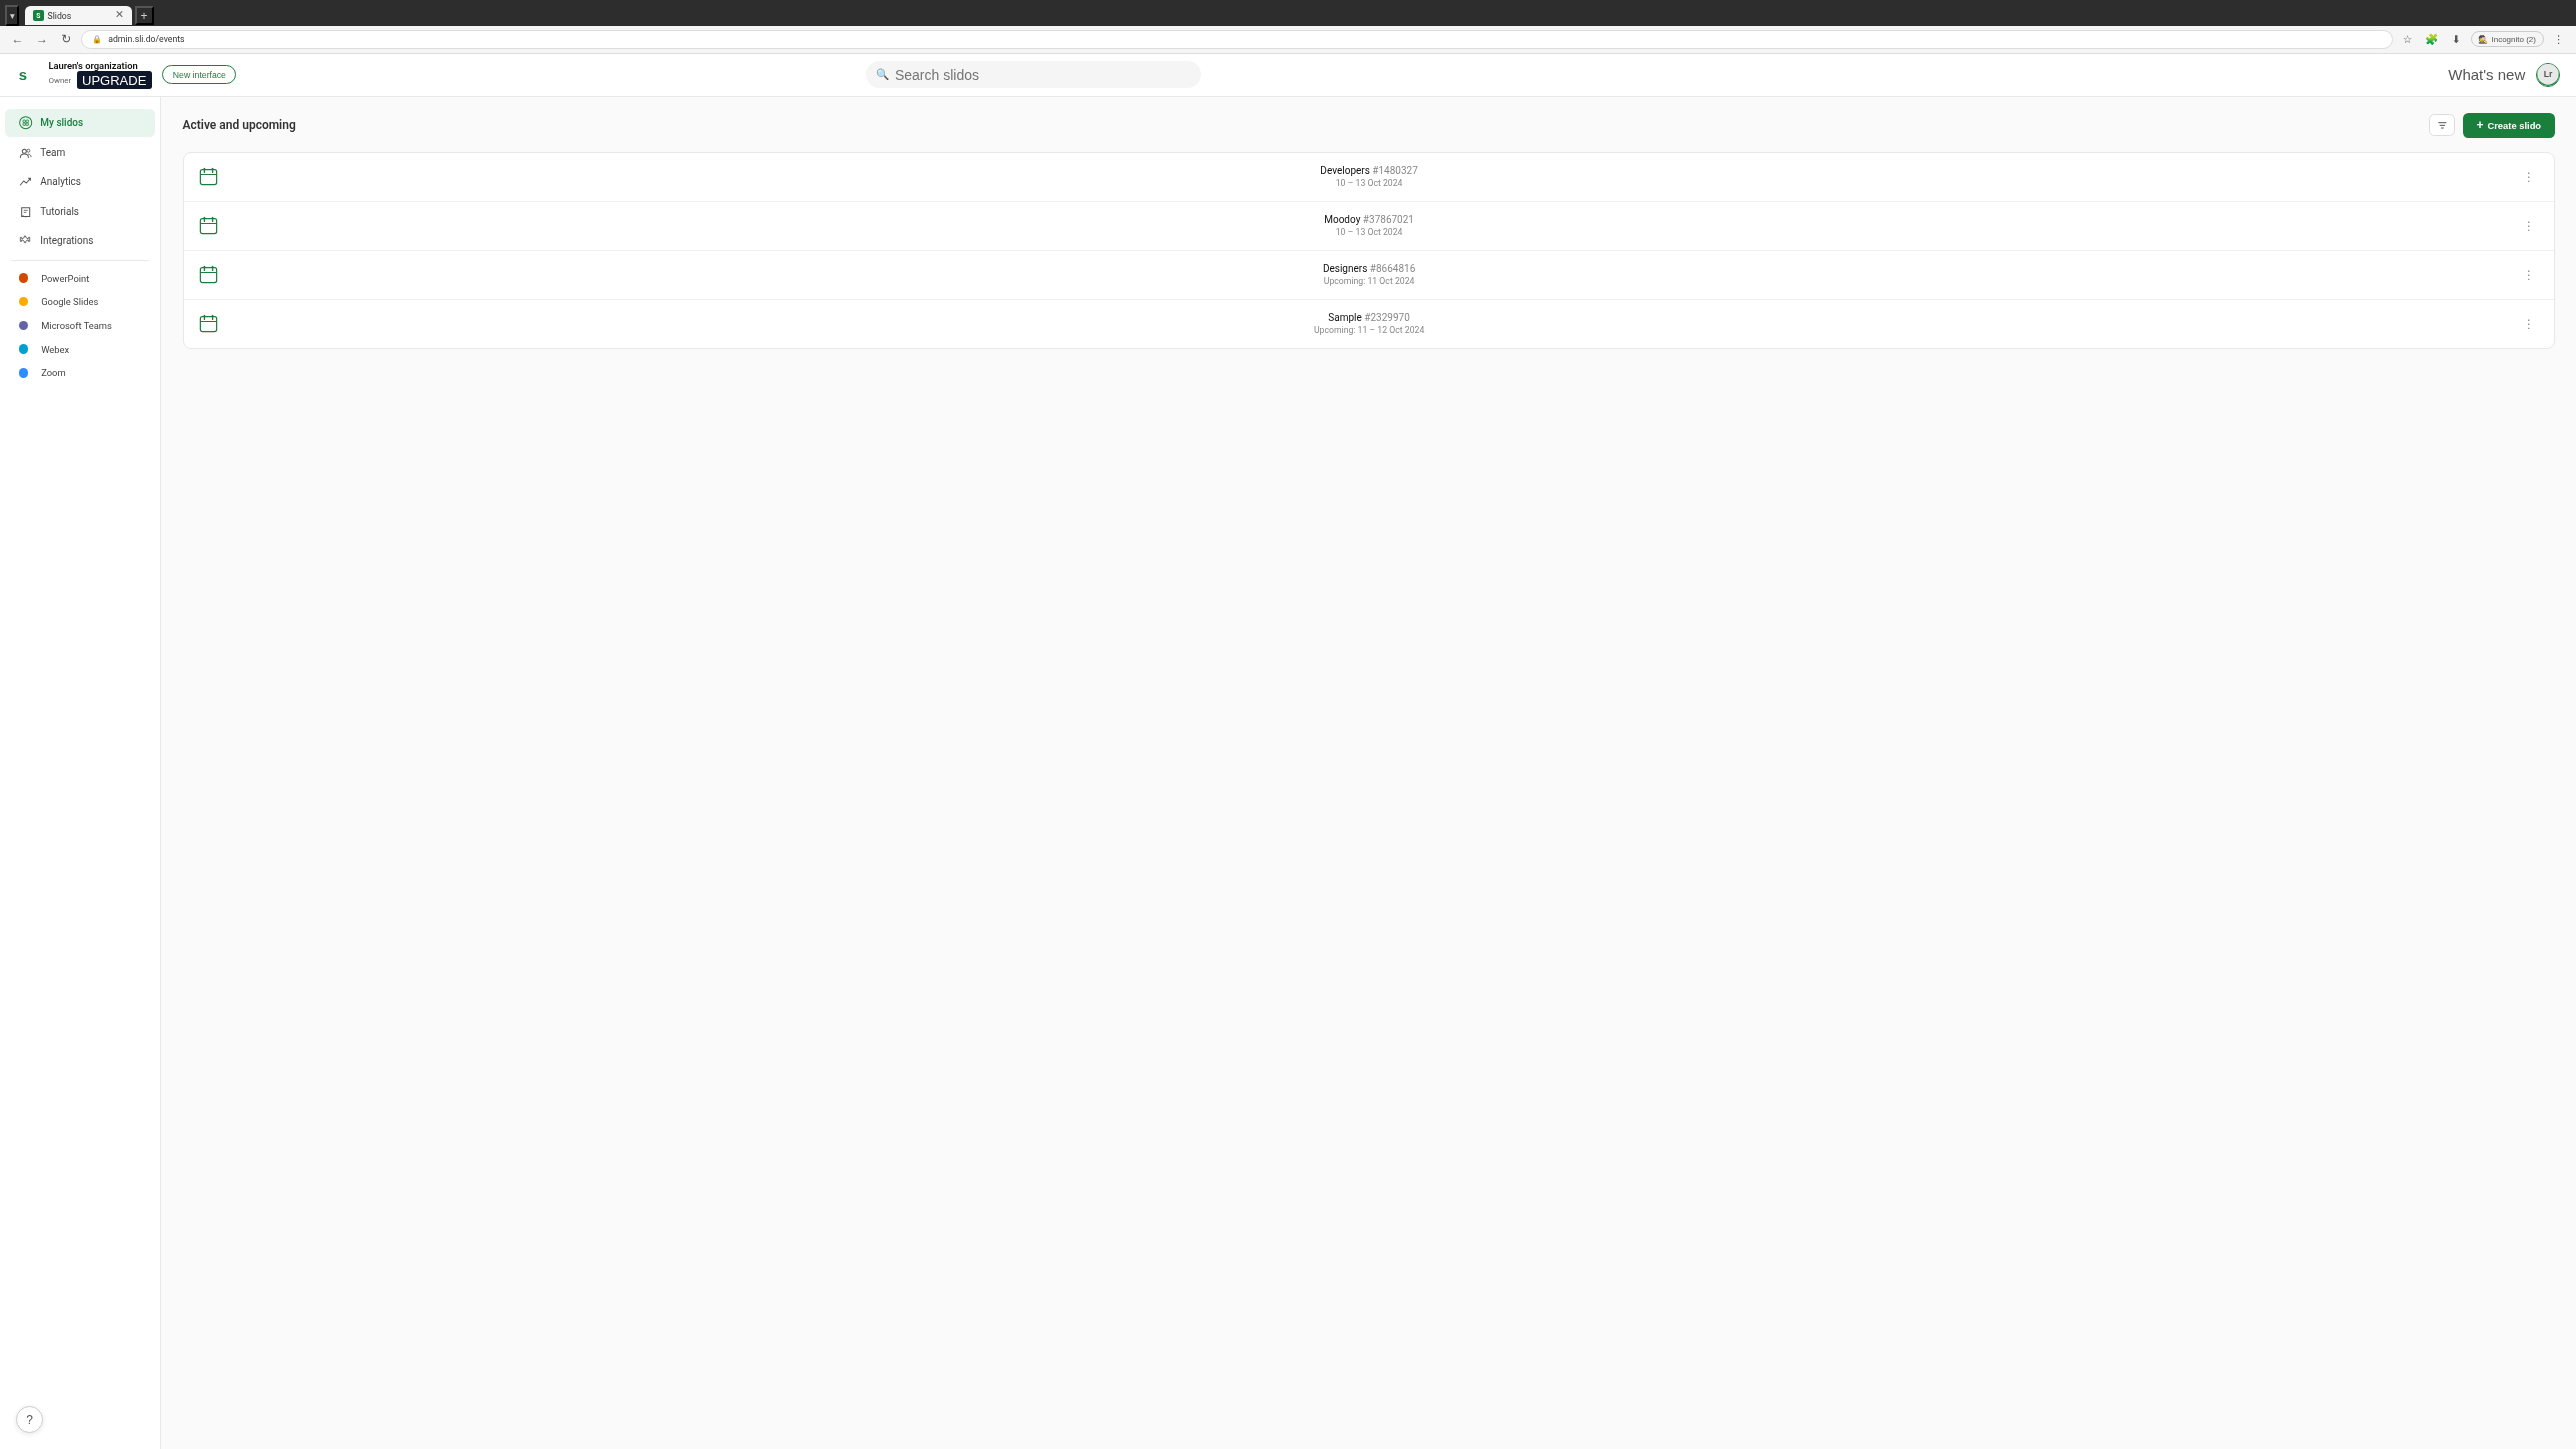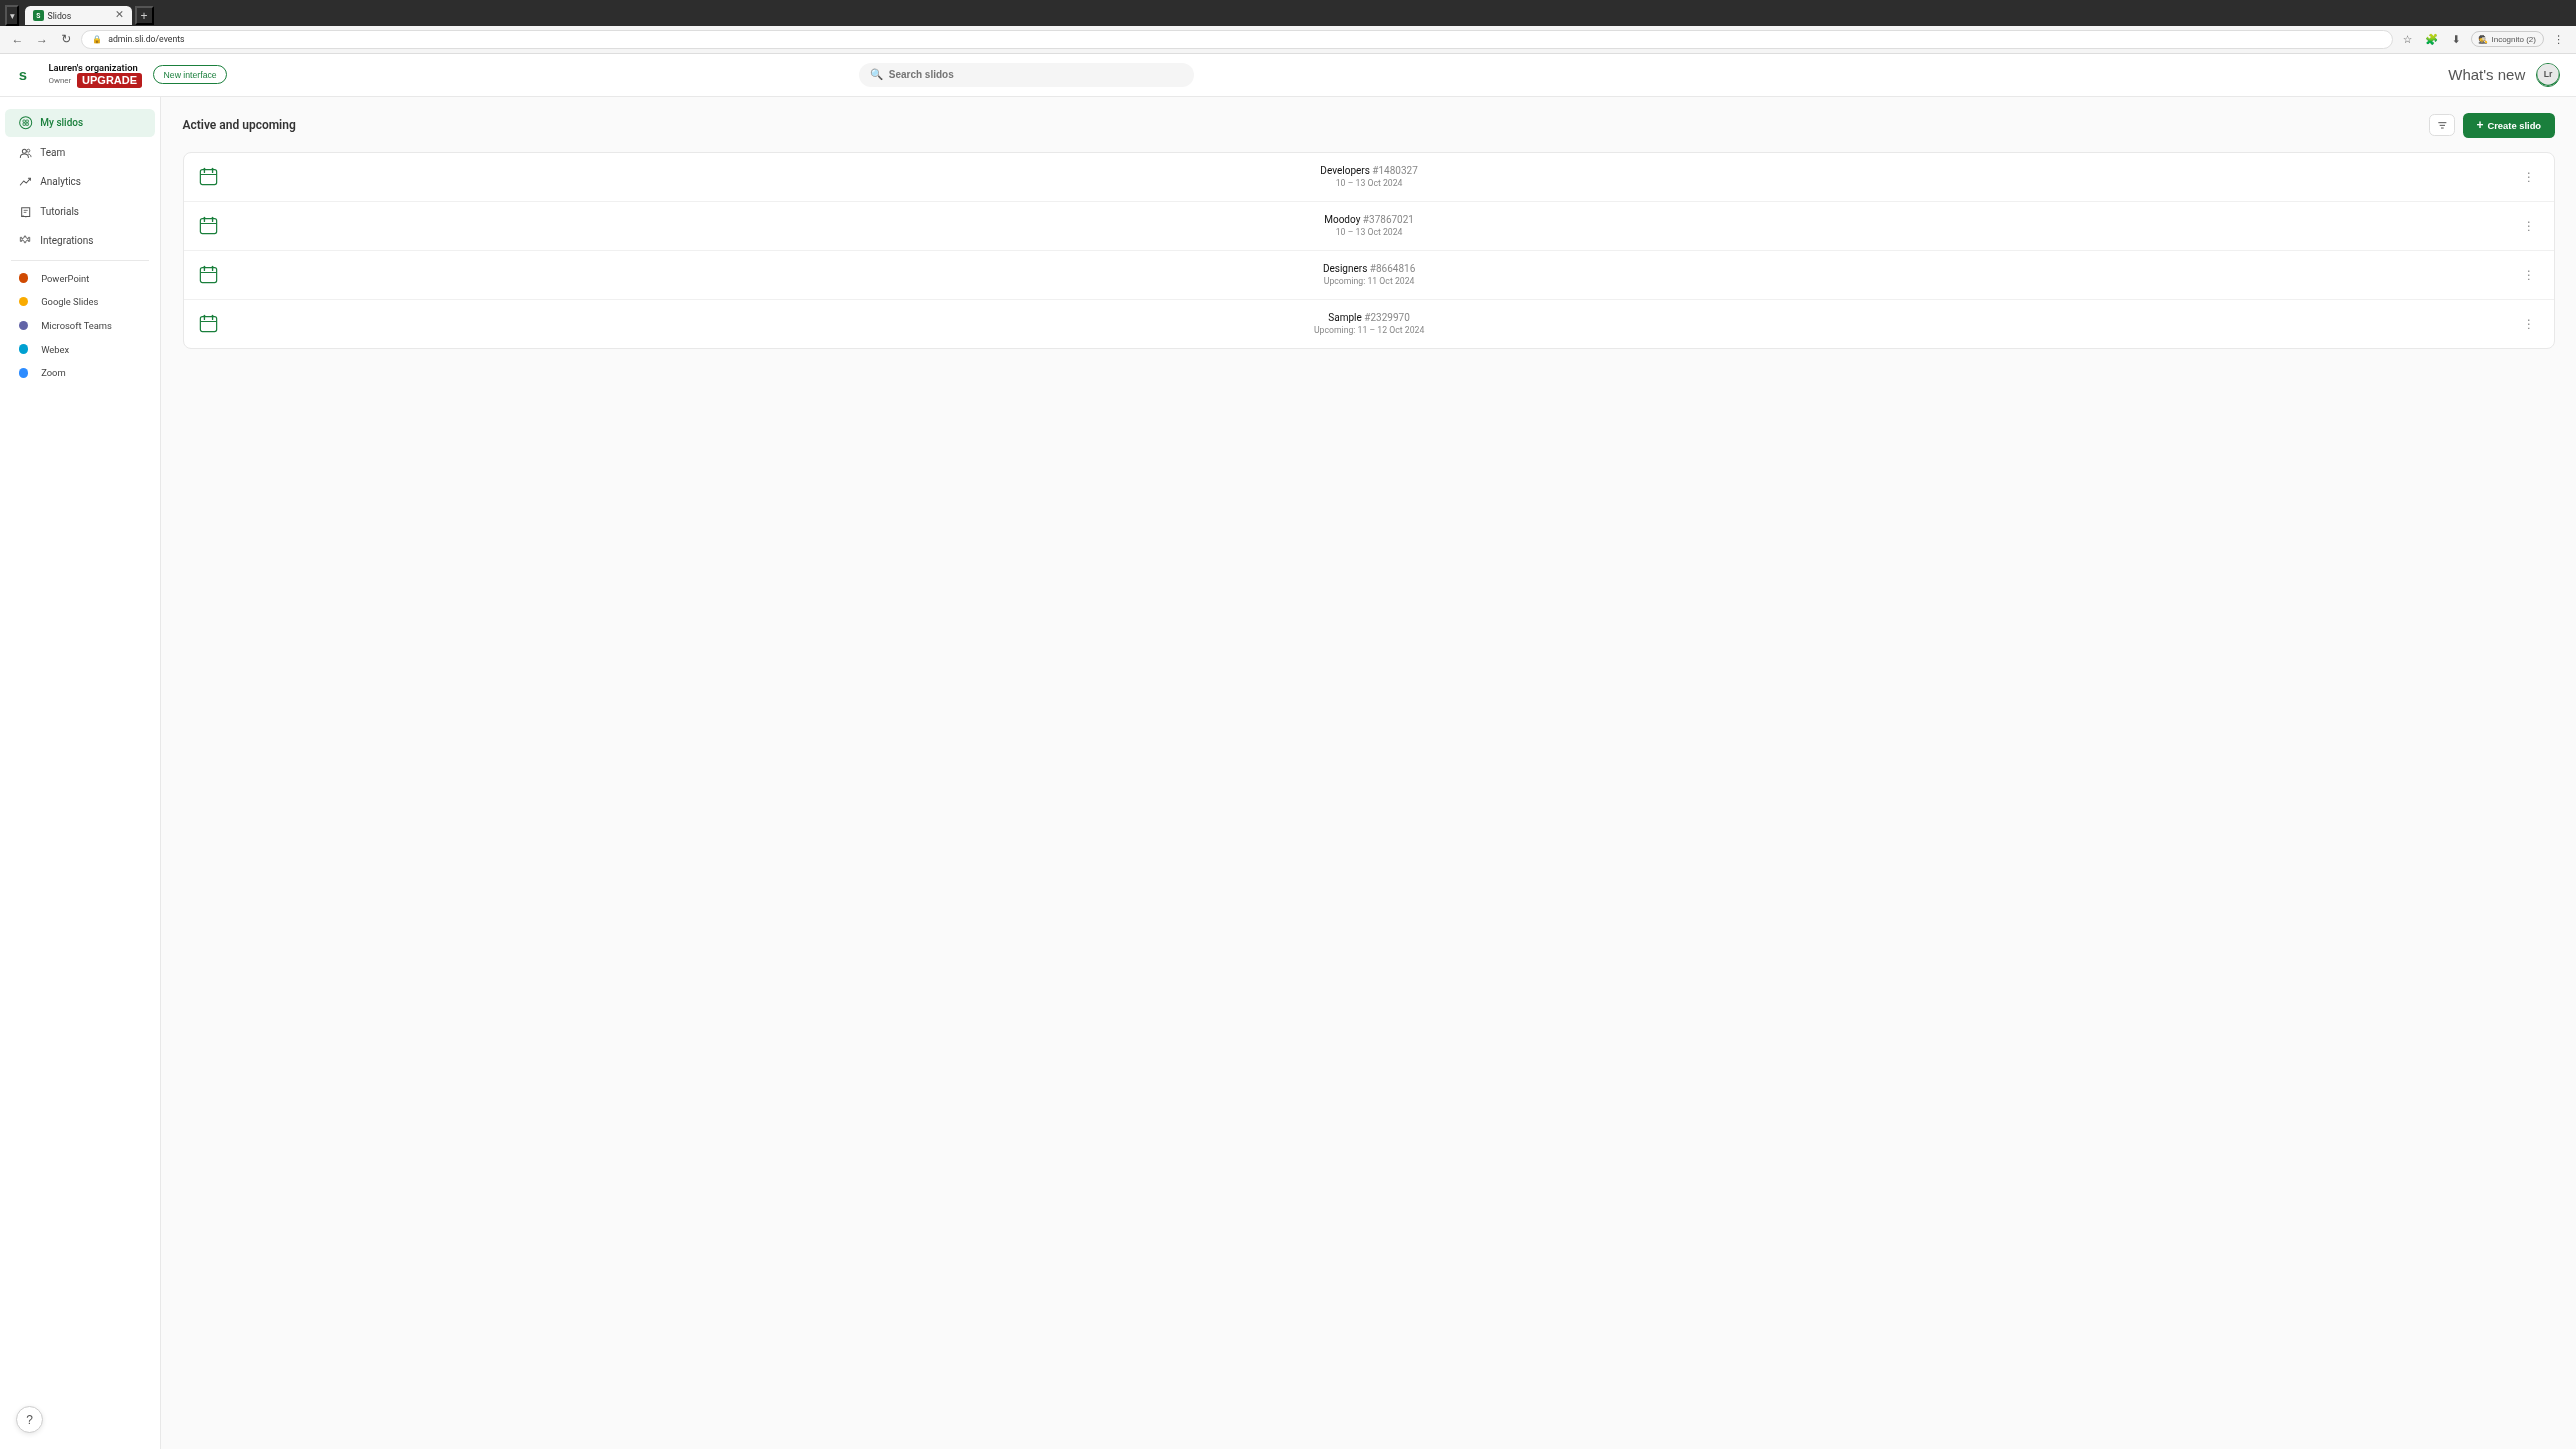--- a/index.html
+++ b/index.html
@@ -26,25 +26,25 @@
     .app-wrapper { display: flex; flex-direction: column; height: calc(100vh - 54px); background: #fff; }
 
     
     .app-header { display: flex; align-items: center; padding: 0 16px; height: 43px; border-bottom: 0.7px solid #e8e8e8; background: white; gap: 10.7px; }
     .logo-area { display: flex; align-items: center; gap: 5.4px; }
     .slido-logo { display: flex; align-items: center; gap: 4px; }
     .org-info { display: flex; flex-direction: column; }
     .org-name { font-size: 9.4px; font-weight: 600; color: #111; }
     .org-role { display: flex; align-items: center; gap: 5.4px; }
     .owner-label { font-size: 8px; color: #666; }
-    .upgrade-btn { background: #b91c1c; color: white; border: none; border-radius: 2.7px; padding: 1.3px 5.4px; font-size: 11px; font-weight: 700; cursor: pointer; }
+    .upgrade-btn { background: #0f172a; color: white; border: none; border-radius: 2.7px; padding: 1.3px 5.4px; font-size: 13px; font-weight: 400; cursor: pointer; }
     .new-interface-btn { background: white; border: 1px solid #1a7f3c; color: #1a7f3c; border-radius: 13.4px; padding: 3.4px 9.4px; font-size: 8.7px; font-weight: 500; cursor: pointer; }
     .header-search { flex: 1; max-width: 335px; margin: 0 auto; }
     .search-input-wrap { display: flex; align-items: center; background: #f5f5f5; border-radius: 16px; padding: 5.4px 10.7px; gap: 5.4px; }
-    .search-input-wrap input { background: none; border: none; outline: none; font-size: 10px; color: #555; width: 100%; font-weight: bold; }
+    .search-input-wrap input { background: none; border: none; outline: none; font-size: 14px; color: #555; width: 100%; }
     .search-icon { color: #888; font-size: 10.7px; }
     .header-right { display: flex; align-items: center; gap: 10.7px; margin-left: auto; }
     .whats-new-btn { background: none; border: none; font-size: 15px; color: #555; cursor: pointer; }
     .user-avatar { width: 24px; height: 24px; border-radius: 50%; border: 1.3px solid #1a7f3c; background: #f0f0f0; display: flex; align-items: center; justify-content: center; font-size: 8px; font-weight: 600; color: #555; cursor: pointer; overflow: hidden; }
 
     
     .main-content { display: flex; flex: 1; overflow: hidden; }
 
     
     .sidebar { width: 161px; border-right: 0.7px solid #e8e8e8; background: white; padding: 10.7px 0; overflow-y: auto; flex-shrink: 0; }

